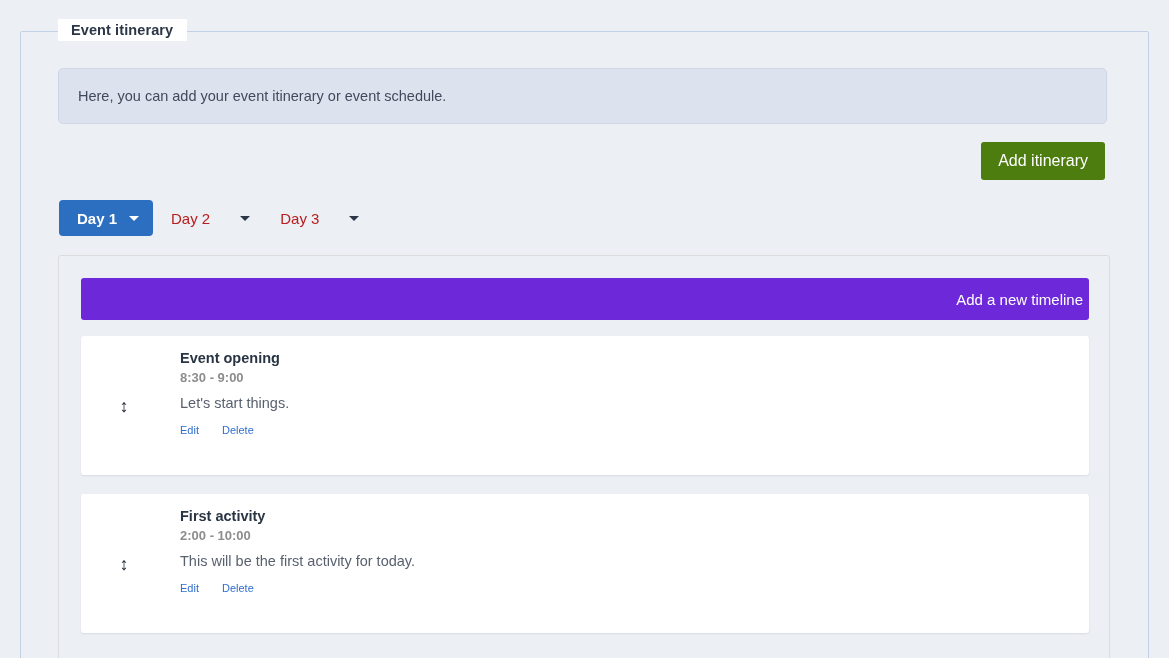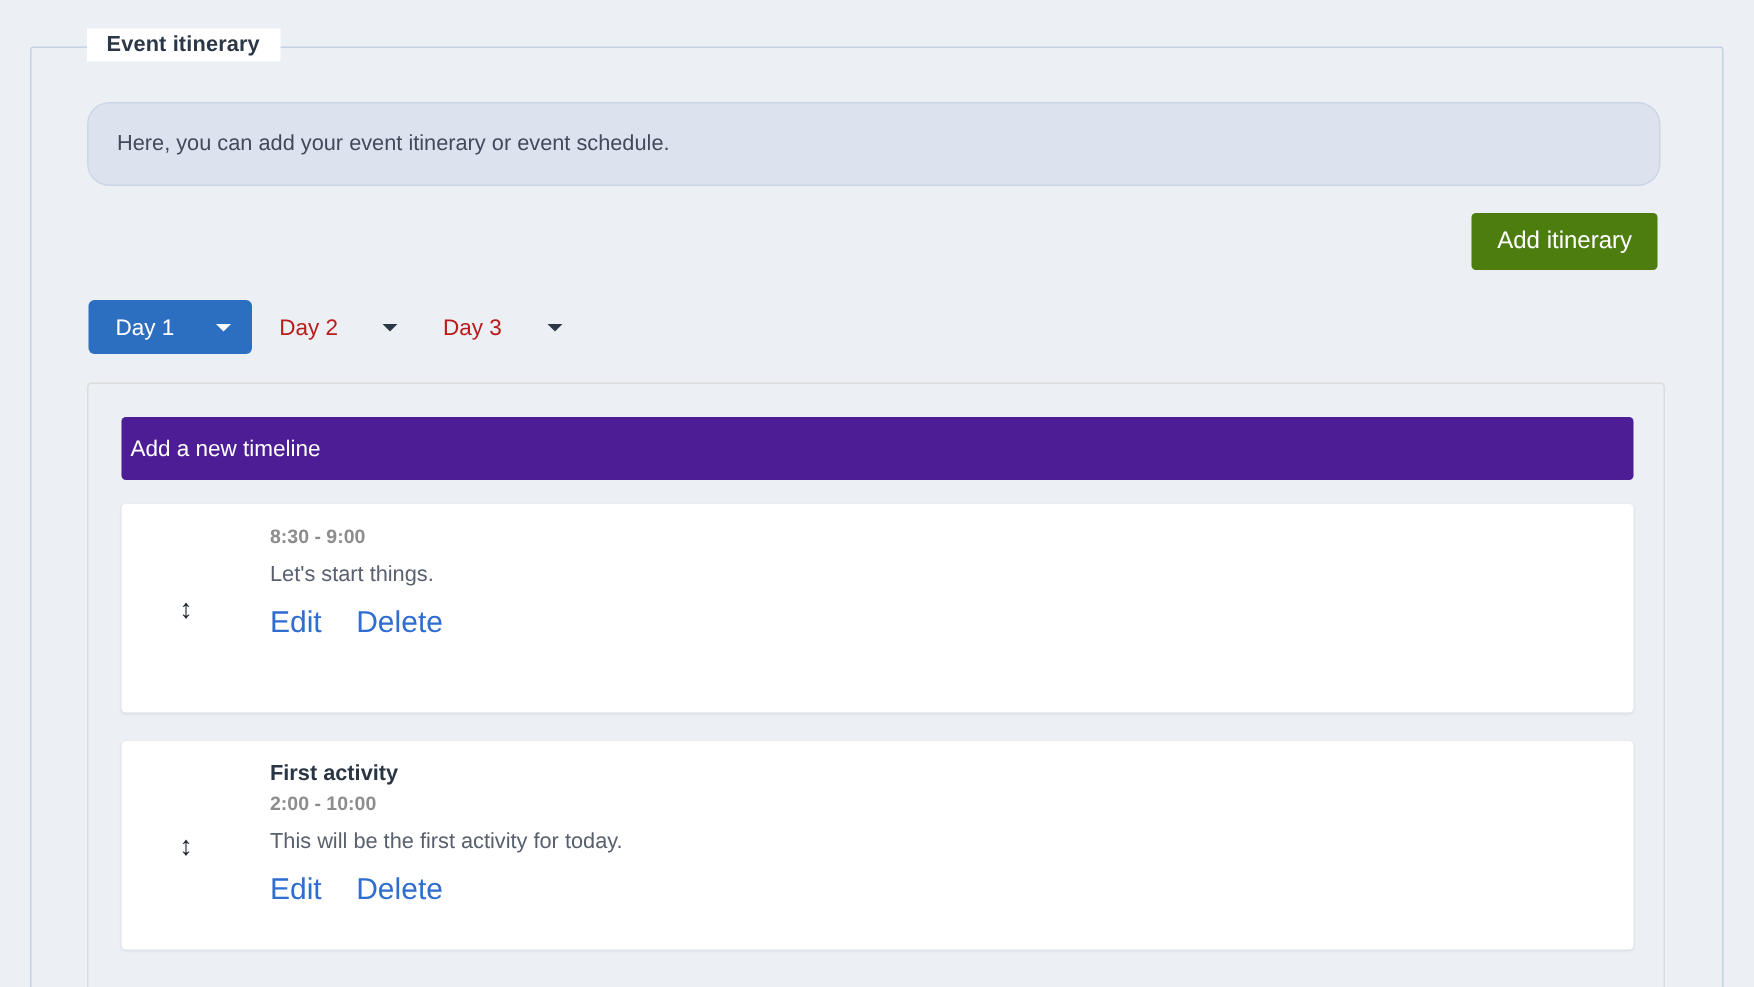--- a/index.html
+++ b/index.html
@@ -33,21 +33,21 @@
     text-align: right;
   }
 
   
   .alert {
     position: absolute;
     left: 37px; top: 36px;
     width: 1049px; height: 56px;
     background: #dde3ee;
     border: 1px solid #ccd6e6;
-    border-radius: 15px;
+    border-radius: 5px;
     display: flex;
     align-items: center;
     padding-left: 19px;
   }
   .alert-text {
     font-size: 14.5px;
     color: #414a5c;
   }
 
   
@@ -85,21 +85,21 @@
     color: #b91c1c;
     background: transparent;
     white-space: nowrap;
   }
   .day-tab.active {
     background: #2c6ec0;
     color: #ffffff;
     padding-right: 14px;
   }
   .day-tab-label { margin-right: 30px; }
-  .day-tab.active .day-tab-label { margin-right: 28px; }
+  .day-tab.active .day-tab-label { margin-right: 12px; font-weight: bold; }
   .caret {
     width: 0; height: 0;
     border-left: 5px solid transparent;
     border-right: 5px solid transparent;
     border-top: 5px solid #2b3646;
   }
   .day-tab.active .caret { border-top-color: #ffffff; }
 
   
   .panel {
@@ -109,28 +109,28 @@
     background: #eceff4;
     border: 1px solid #dcdcdc;
     border-radius: 3px;
     overflow: hidden;
   }
 
   .btn-timeline {
     position: absolute;
     left: 22px; top: 22px;
     width: 1008px; height: 42px;
-    background: #4c1d95;
+    background: #6d28d9;
     color: #ffffff;
     border: none;
     border-radius: 3px;
     font-size: 15px;
     font-family: "Liberation Sans", sans-serif;
     cursor: pointer;
-    text-align: left;
+    text-align: right;
   }
 
   
   .card {
     position: absolute;
     left: 22px;
     width: 1008px;
     background: #ffffff;
     border-radius: 3px;
     box-shadow: 0 1px 2px rgba(40,60,90,0.10);
@@ -165,21 +165,21 @@
     color: #8d8d8d;
     margin-bottom: 10px;
   }
   .card-desc {
     font-size: 14.5px;
     color: #59616f;
     margin-bottom: 13px;
   }
   .card-actions { display: flex; }
   .card-link {
-    font-size: 20px;
+    font-size: 11px;
     color: #2f6ed0;
     cursor: pointer;
     margin-right: 23px;
     text-decoration: none;
   }
 </style>
 </head>
 <body>
 
 <div class="fieldset">
@@ -207,20 +207,21 @@
     </div>
   </div>
 
   <div class="panel">
 
     <button class="btn-timeline">Add a new timeline</button>
 
     <div class="card" id="card-0">
       <div class="drag-handle">↕</div>
       <div class="card-body">
+        <div class="card-title">Event opening</div>
         <div class="card-time">8:30 - 9:00</div>
         <div class="card-desc">Let's start things.</div>
         <div class="card-actions">
           <span class="card-link">Edit</span>
           <span class="card-link">Delete</span>
         </div>
       </div>
     </div>
 
     <div class="card" id="card-1">

